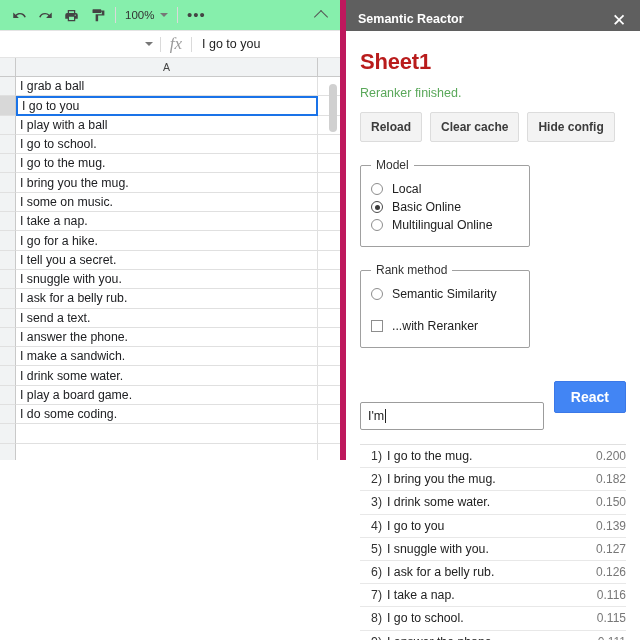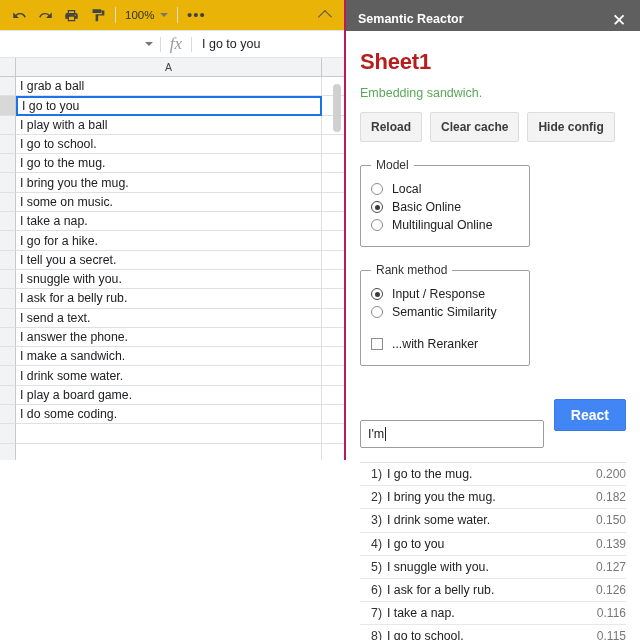--- a/index.html
+++ b/index.html
@@ -5,22 +5,22 @@
   html,body{margin:0;padding:0;}
   body{
     width:640px;height:640px;overflow:hidden;
     font-family:"Liberation Sans","DejaVu Sans",sans-serif;
     background:#fff;color:#222;
     -webkit-font-smoothing:antialiased;
   }
   .app{display:flex;width:640px;height:640px;}
 
   
-  .sheets{width:346px;height:460px;position:relative;background:#eab308;
-          border-right:2px solid #be185d;box-sizing:border-box;}
+  .sheets{width:346px;height:460px;position:relative;background:#86efac;
+          border-right:6px solid #be185d;box-sizing:border-box;}
 
   .toolbar{height:31px;display:flex;align-items:center;padding:0 6px;
            border-bottom:1px solid #e4e4e4;box-sizing:border-box;}
   .tb-btn{width:26px;height:24px;display:flex;align-items:center;justify-content:center;
           color:#444;border-radius:2px;}
   .tb-sep{width:1px;height:16px;background:#dadada;margin:0 5px;}
   .zoomsel{display:flex;align-items:center;gap:6px;padding:0 4px;height:22px;}
   .zoomsel span.z{font-size:11.5px;color:#333;}
   .caret{width:0;height:0;border-left:4px solid transparent;border-right:4px solid transparent;
          border-top:4px solid #777;}
@@ -314,21 +314,21 @@
 
   <div class="panel">
 
     <div class="panel-hdr">
       <span class="panel-title">Semantic Reactor</span>
       <span class="xbtn">✕</span>
     </div>
 
     <div class="pbody">
       <div class="sheetname">Sheet1</div>
-      <div class="status">Embedding sandwich.</div>
+      <div class="status">Reranker finished.</div>
 
       <div class="btnrow">
         <button class="gbtn">Reload</button>
         <button class="gbtn">Clear cache</button>
         <button class="gbtn">Hide config</button>
       </div>
 
       <fieldset class="fs">
         <legend>Model</legend>
         <div id="model-opts">
@@ -344,24 +344,20 @@
               <span class="radio"></span>
               <span class="optlbl">Multilingual Online</span>
             </div>
           </div>
       </fieldset>
 
       <fieldset class="fs">
         <legend>Rank method</legend>
         <div id="rank-opts">
             <div class="opt">
-              <span class="radio on"></span>
-              <span class="optlbl">Input / Response</span>
-            </div>
-            <div class="opt">
               <span class="radio"></span>
               <span class="optlbl">Semantic Similarity</span>
             </div>
           </div>
         <div class="spacer-opt"></div>
         <div class="opt">
           <span class="cbox"></span>
           <span class="optlbl">...with Reranker</span>
         </div>
       </fieldset>

